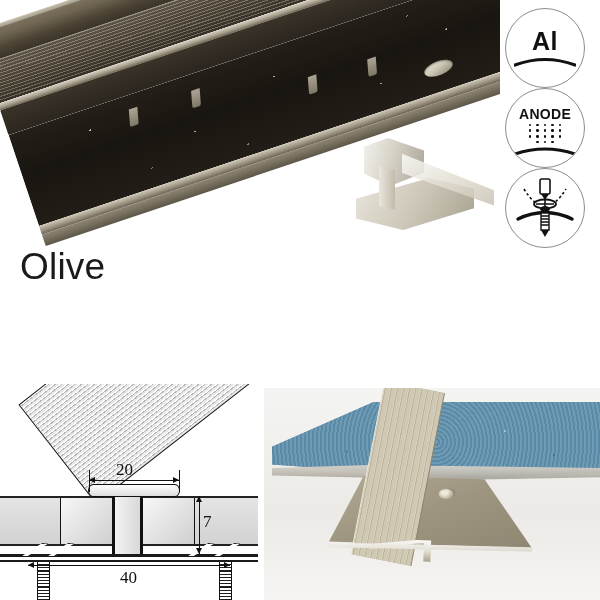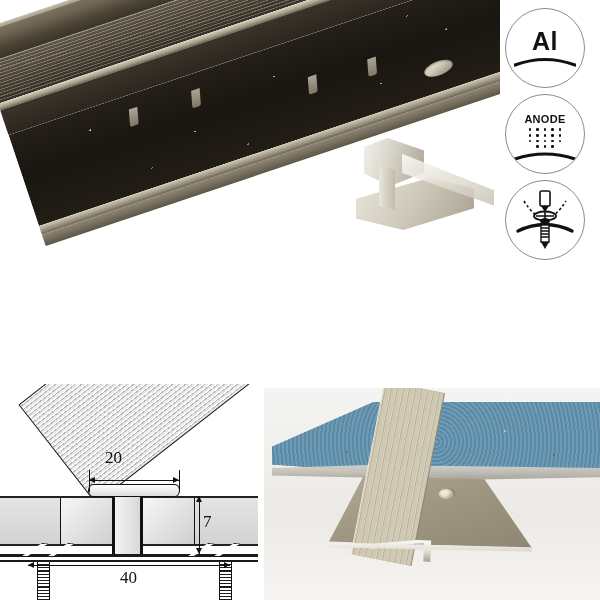--- a/index.html
+++ b/index.html
@@ -124,36 +124,36 @@
   #color-label {
     position: absolute; left: 20px; top: 246px;
     font-size: 37px; color: #1a1a1a; letter-spacing: .2px;
   }
 
   
   #badges {
     position: absolute; right: 8px; top: 8px;
     width: 94px; height: 364px;
     display: flex; flex-direction: column; align-items: center;
-    gap: 6px;
+    gap: 0;
   }
   .badge {
     position: relative;
     width: 80px; height: 80px; border-radius: 50%;
     border: 1.6px solid #8c8c8c;
     background: #fff;
     display: flex; flex-direction: column;
     align-items: center; justify-content: center;
     overflow: hidden;
   }
   .badge-text {
     font-weight: 700; color: #111; line-height: 1;
   }
   .t-al  { font-size: 25px; letter-spacing: .5px; }
-  .t-anode { font-size: 11px; letter-spacing: .3px; margin-top: 8px; }
+  .t-anode { font-size: 14px; letter-spacing: .3px; margin-top: 8px; }
   .t-dim { font-size: 13px; letter-spacing: .1px; }
   .arc {
     width: 62px; height: 13px;
   }
   .dots { display: flex; gap: 5px; margin: 3px 0 1px; }
   .dotcol { display: flex; flex-direction: column; gap: 3px; align-items: center; }
   .dot { width: 2.6px; height: 2.6px; border-radius: 50%; background: #111; }
 
   .arrow-row { display: flex; align-items: center; width: 66px; margin: 2px 0; }
   .arrow-line { flex: 1; height: 2px; background: #555; }
@@ -346,20 +346,21 @@
       </div>
       <div class="band b-baselip"></div>
       <div class="band b-under"></div>
     </div>
 
     <div class="endcut ec-flange"></div>
     <div class="endcut ec-head"></div>
     <div class="endcut ec-web"></div>
     <div class="ec-rim"></div>
 
+    <div id="color-label">Olive</div>
   </div>
 
   <div id="badges">
 
     <div class="badge">
       <div class="badge-text t-al">Al</div>
       <svg class="arc" viewBox="0 0 62 13">
         <path d="M1 11 Q31 0 61 11" stroke="#111" stroke-width="3.2" fill="none" stroke-linecap="round"></path>
       </svg>
     </div>
@@ -447,21 +448,21 @@
     <div class="dg-tooth" style="left:214px; top:159px;"></div>
     <div class="dg-screw" style="left:218px; top:178px;">
       <div class="shaft"></div>
     </div>
 
     <div class="dim-tick" style="left:89px;  top:86px; height:22px;"></div>
     <div class="dim-tick" style="left:179px; top:86px; height:22px;"></div>
     <div class="dim-line-h" style="left:89px;  top:96px; width:90px;"></div>
     <div class="dim-ar ar-h-l" style="left:89px;  top:92.5px;"></div>
     <div class="dim-ar ar-h-r" style="left:173px; top:92.5px;"></div>
-    <div class="dim-label" style="left:105px; top:64px;">20</div>
+    <div class="dim-label" style="left:105px; top:76px;padding-left:11px;">20</div>
 
     <div class="dim-line-v" style="left:199px; top:112px; height:58px;"></div>
     <div class="dim-ar ar-v-u" style="left:195.5px; top:112px;"></div>
     <div class="dim-ar ar-v-d" style="left:195.5px; top:164px;"></div>
     <div class="dim-label" style="left:203px; top:128px;">7</div>
 
     <div class="dim-line-h" style="left:28px; top:181px; width:202px;"></div>
     <div class="dim-ar ar-h-l" style="left:28px;  top:177.5px;"></div>
     <div class="dim-ar ar-h-r" style="left:224px; top:177.5px;"></div>
     <div class="dim-label" style="left:120px; top:184px;">40</div>

